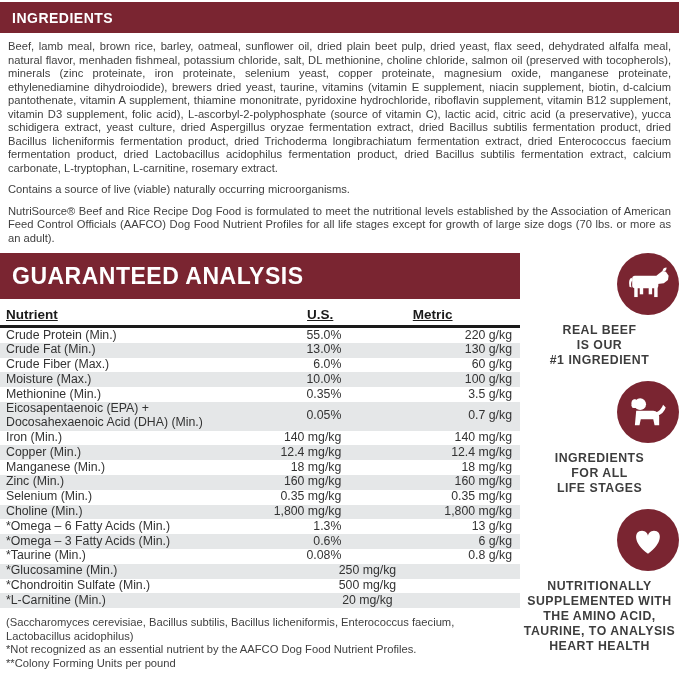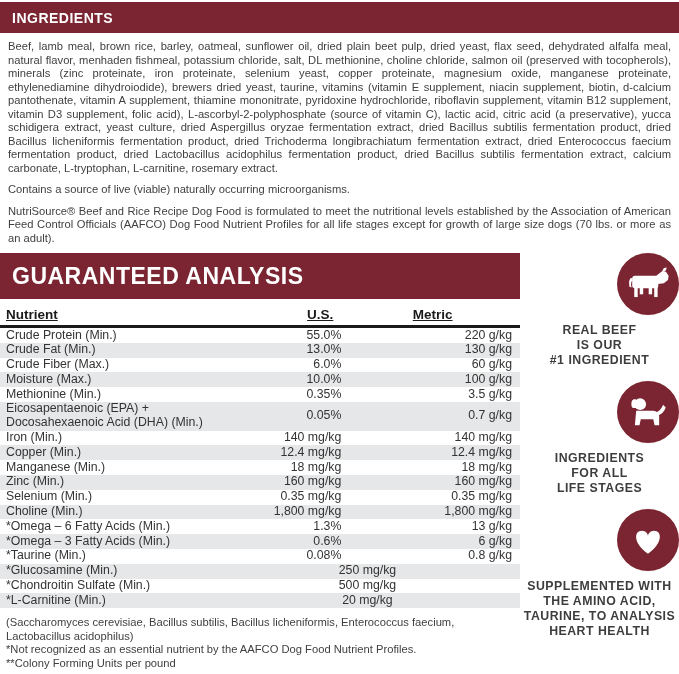--- a/index.html
+++ b/index.html
@@ -245,20 +245,21 @@
           </div>
       </div>
 
       <div class="badge">
         <div class="badge-circle">
           <svg width="40" height="36" viewBox="0 0 64 56" fill="#ffffff" xmlns="http://www.w3.org/2000/svg">
             <path d="M32 50 C8 33 9 13 22.5 13 c5.5 0 9.5 4.5 9.5 8.5 c0 -4 4 -8.5 9.5 -8.5 C55 13 56 33 32 50 z"></path>
           </svg>
         </div>
         <div class="badge-caption">
+            <div>NUTRITIONALLY</div>
             <div>SUPPLEMENTED WITH</div>
             <div>THE AMINO ACID,</div>
             <div>TAURINE, TO ANALYSIS</div>
             <div>HEART HEALTH</div>
           </div>
       </div>
 
     </aside>
   </div>
 </div>

